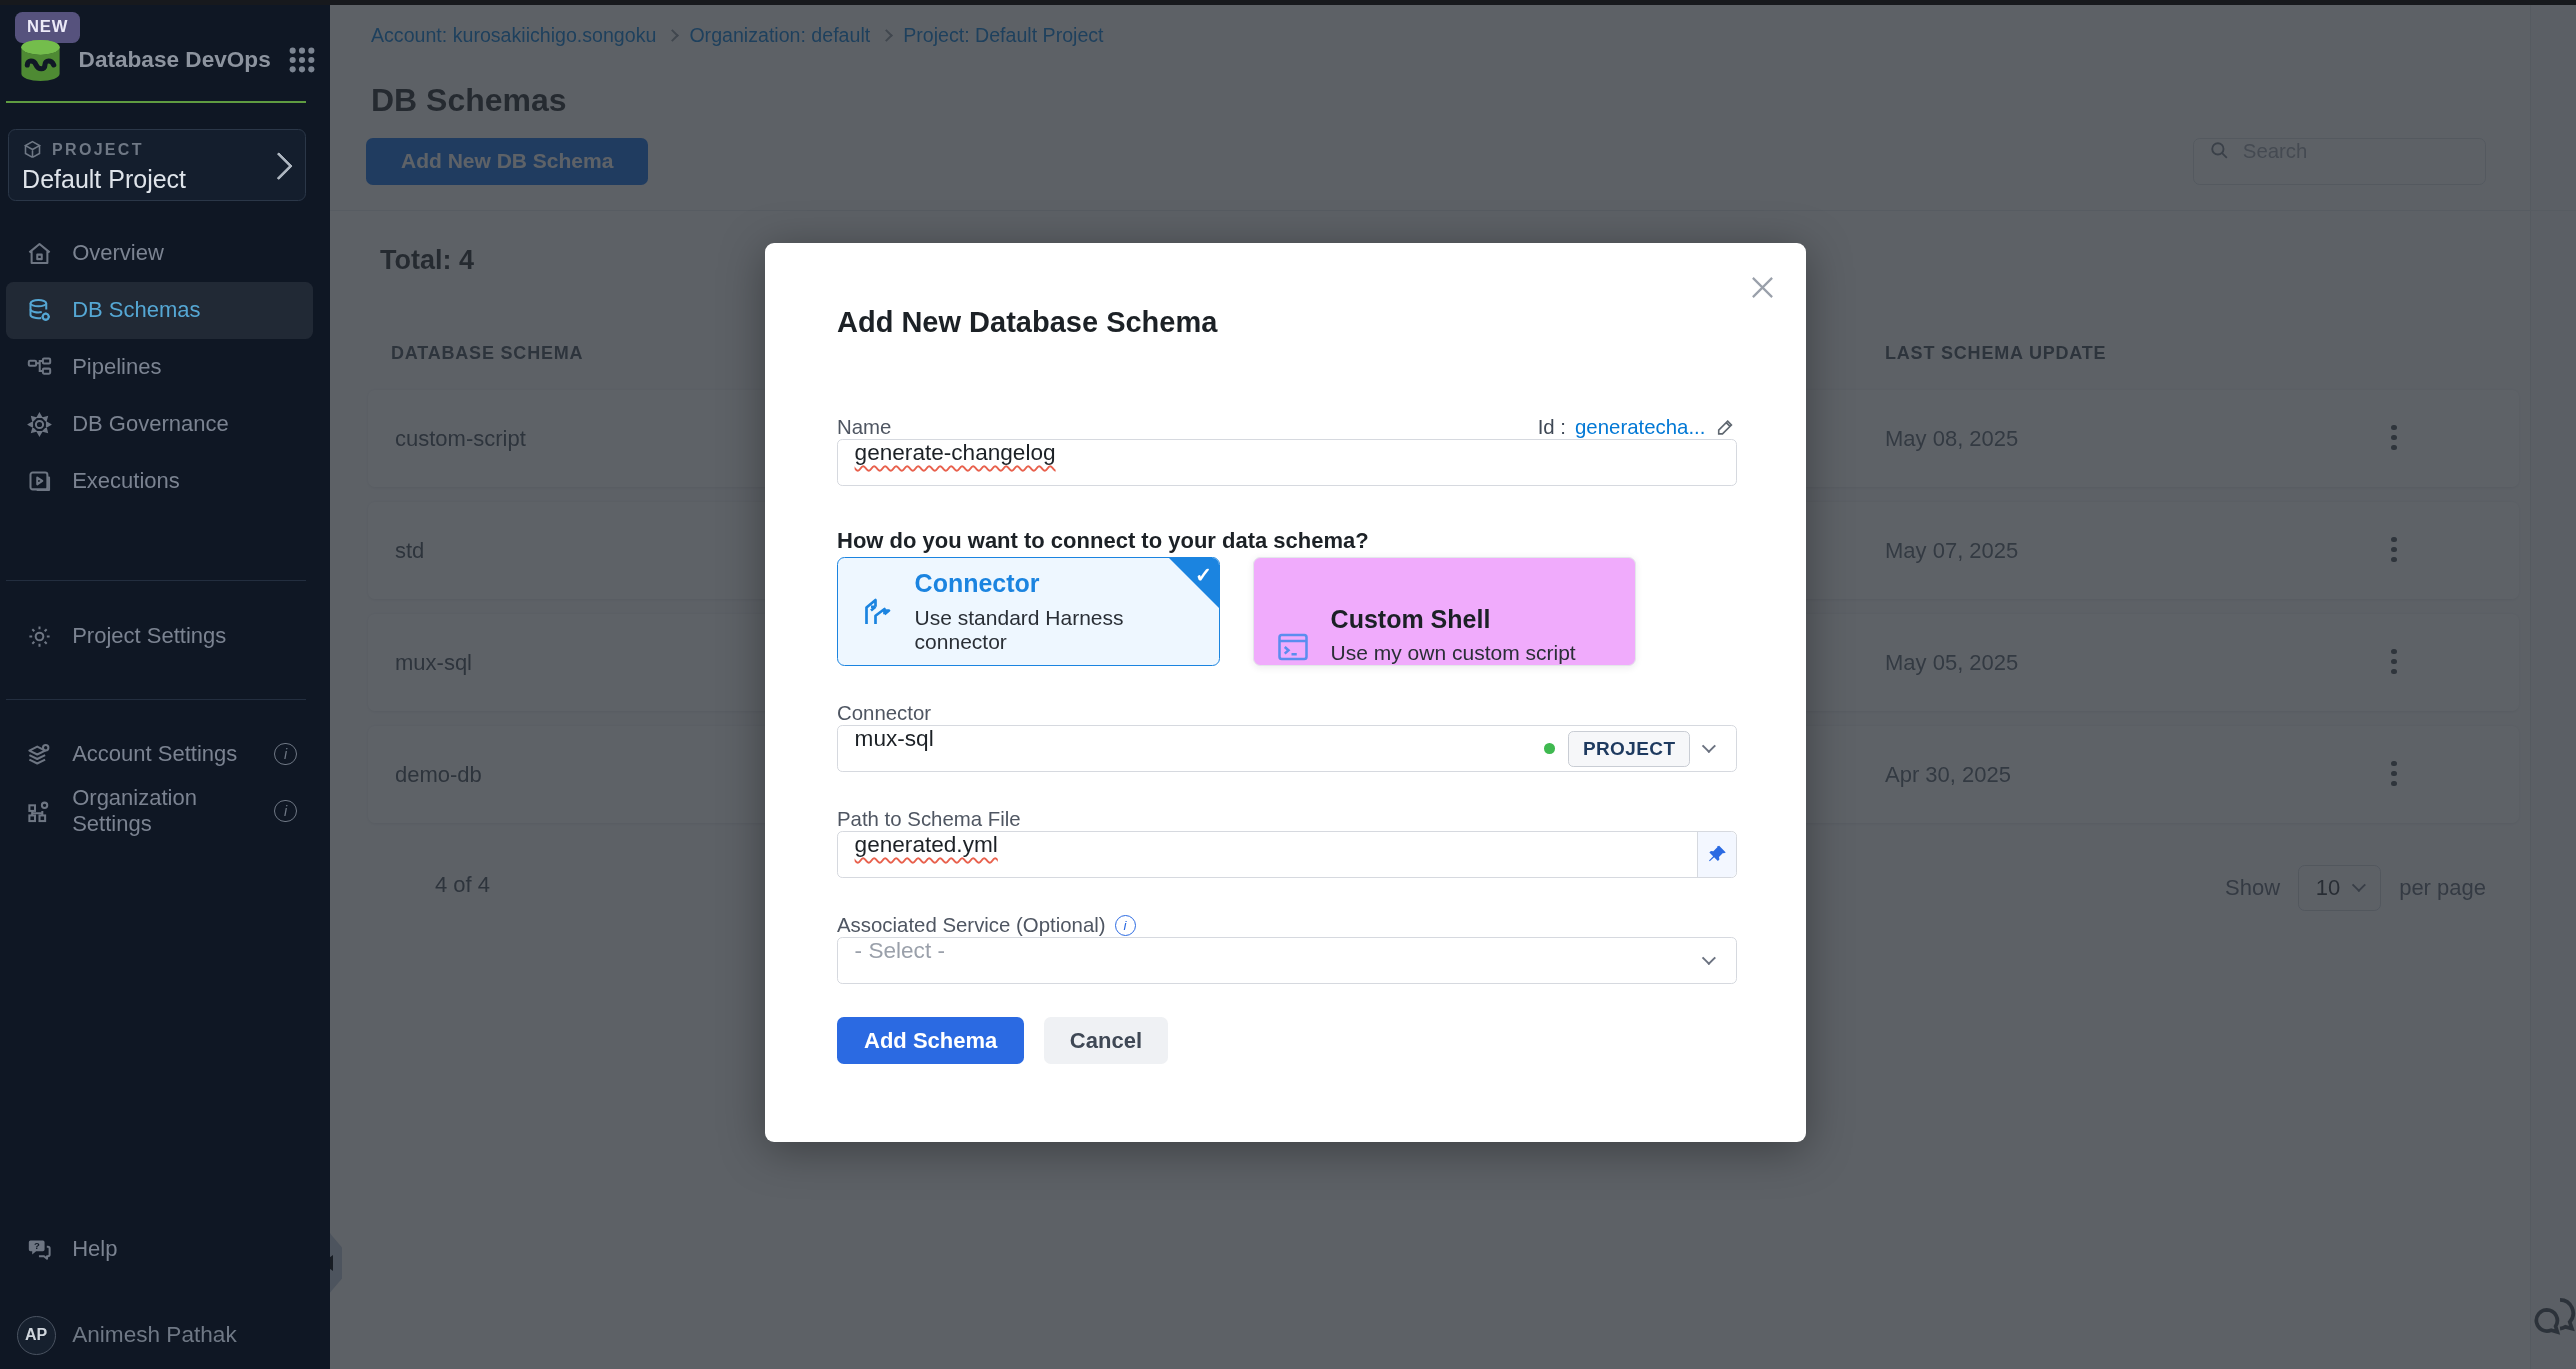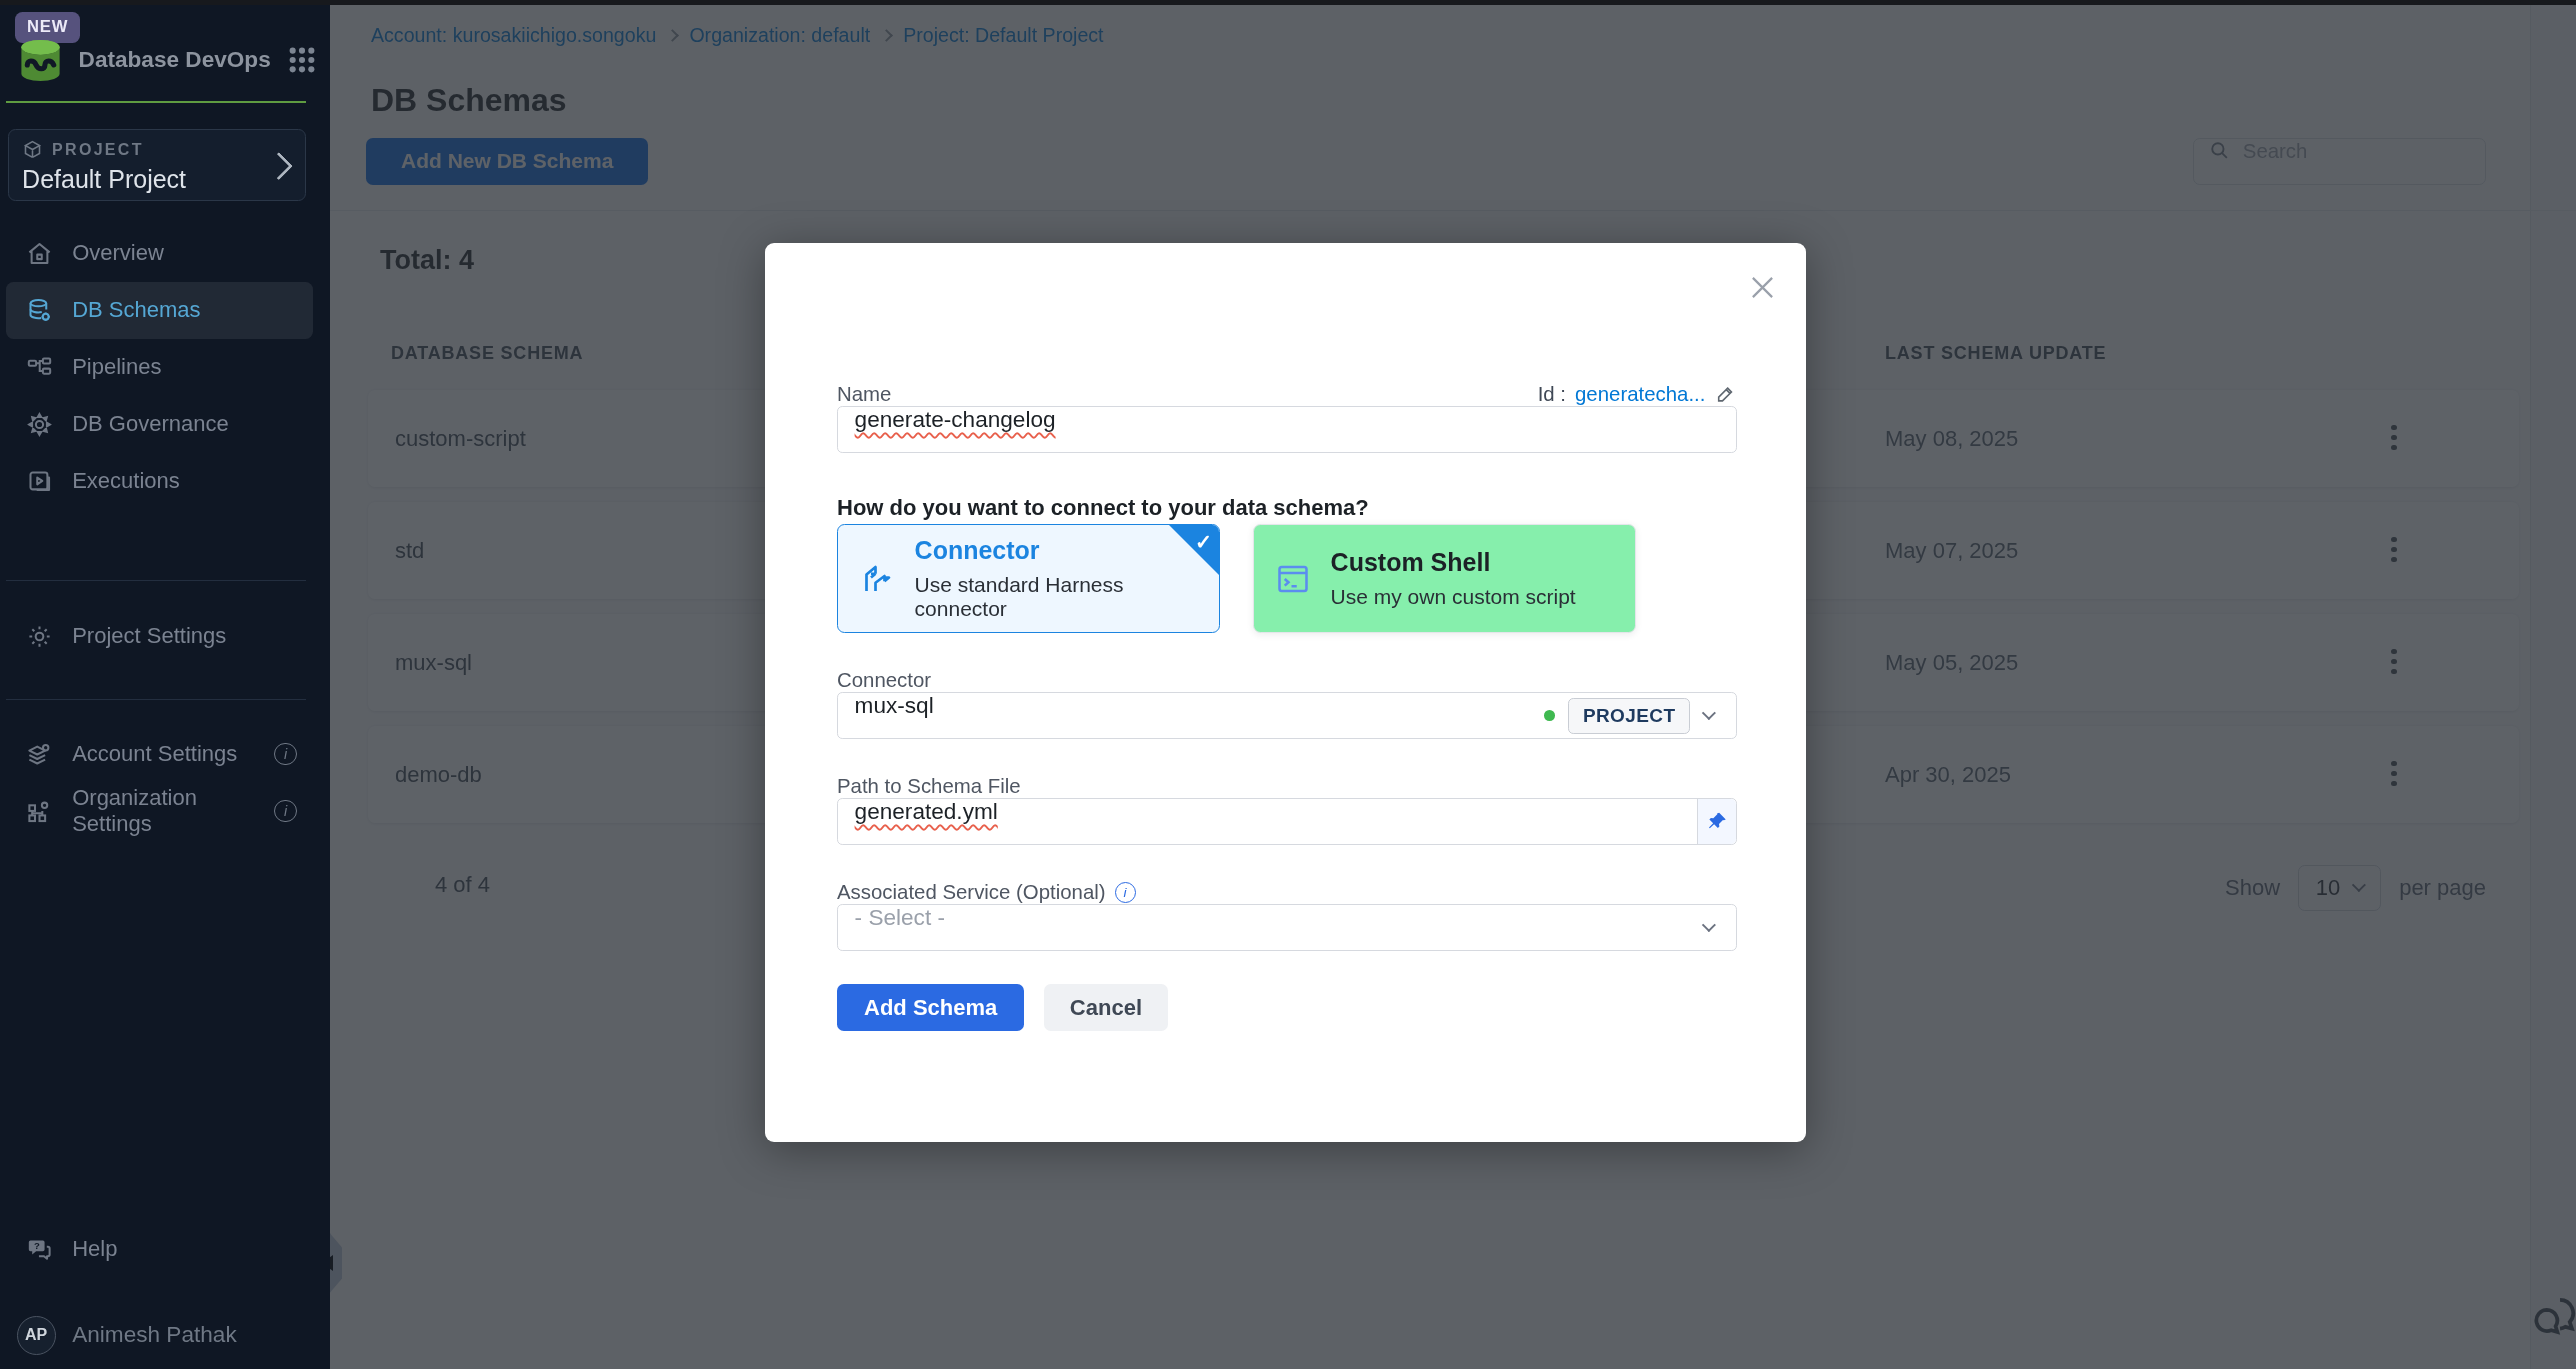--- a/index.html
+++ b/index.html
@@ -85,21 +85,21 @@
   .id-group{display:flex;align-items:center;gap:9px;font-size:20.4px;color:#3f4855;}
   .id-link{color:#0278d5;cursor:pointer;}
   .tb{height:47px;border:0.8px solid #d6d9df;border-radius:5.3px;background:#fff;display:flex;
       padding:0 16.6px;font-size:22.6px;color:#1c2126;cursor:text;position:relative;}
   .misspell{text-decoration:underline wavy 1.5px #e8604c;text-underline-offset:5.3px;}
   .question{margin-top:42px;font-size:22px;font-weight:bold;color:#1c2126;}
   .cards{margin-top:3px;display:flex;gap:33px;}
   .opt-card{position:relative;width:383px;height:109px;border-radius:7.5px;cursor:pointer;display:flex;align-items:center;
             padding:0 0 0 21px;gap:19.6px;overflow:hidden;}
   .opt-card.sel{border:1.5px solid #1b84e0;background:#eef7ff;}
-  .opt-card.unsel{border:0.8px solid #e4e6ea;background:#86efac;box-shadow:0 1.5px 7.5px rgba(20,30,40,0.08);}
+  .opt-card.unsel{border:0.8px solid #e4e6ea;background:#f0abfc;box-shadow:0 1.5px 7.5px rgba(20,30,40,0.08);align-items:flex-end;}
   .corner{position:absolute;top:0;right:0;width:0;height:0;border-top:50px solid #1b84e0;border-left:50px solid transparent;}
   .corner-check{position:absolute;top:4.5px;right:6.8px;color:#fff;font-size:20.4px;font-weight:bold;}
   .opt-icon{width:36px;height:36px;flex:0 0 auto;color:#1b84e0;}
   .opt-title{font-size:25px;font-weight:bold;color:#1c2126;}
   .opt-card.sel .opt-title{color:#1b84e0;}
   .opt-sub{margin-top:7.5px;font-size:21px;color:#2a2f36;}
   .lbl{margin-top:36px;font-size:20.4px;color:#4f5662;display:flex;align-items:center;gap:9px;}
   .conn-right{margin-left:auto;display:flex;align-items:center;gap:13.6px;}
   .green-dot{width:10.6px;height:10.6px;border-radius:50%;background:#3fb950;}
   .scope-pill{border:0.8px solid #c9cdd4;background:#f6f7f9;border-radius:5.3px;padding:6px 13.6px;font-size:19px;font-weight:bold;
@@ -374,20 +374,21 @@
 
   <div class="overlay"></div>
 
   <section class="modal">
     <button class="modal-close">
       <svg viewBox="0 0 24 24" width="33" height="33" fill="none" stroke="currentColor" stroke-width="1.6">
         <path d="M5 5 19 19M19 5 5 19"></path>
       </svg>
     </button>
 
+    <h2>Add New Database Schema</h2>
 
     <div class="field-row">
       <span class="f-label">Name</span>
       <span class="id-group">
         <span>Id :</span>
         <span class="id-link">generatecha...</span>
         <span>
           <svg viewBox="0 0 24 24" width="22.6" height="22.6" fill="none" stroke="#5f6770" stroke-width="1.7">
             <path d="M14.5 5.5 18.5 9.5 9 19H5V15Z M13 7l4 4"></path>
           </svg>

